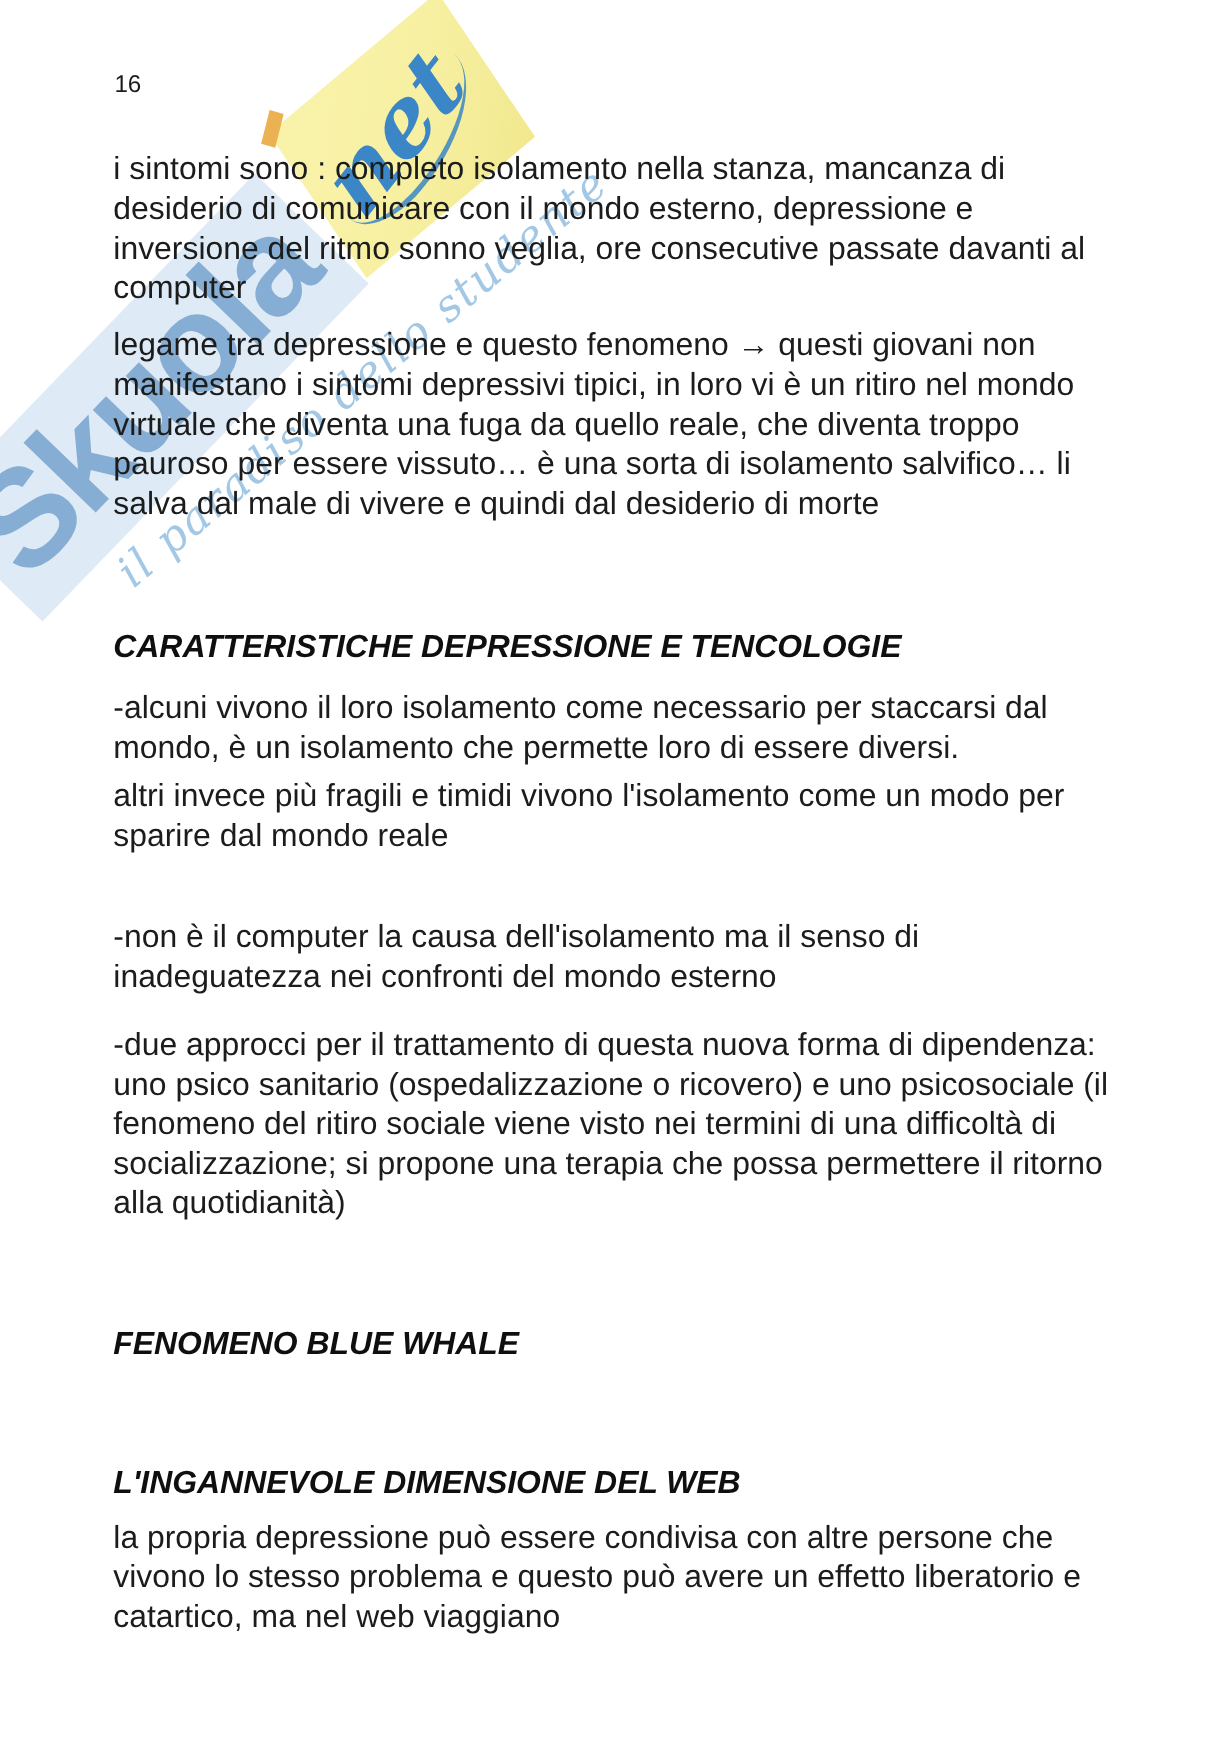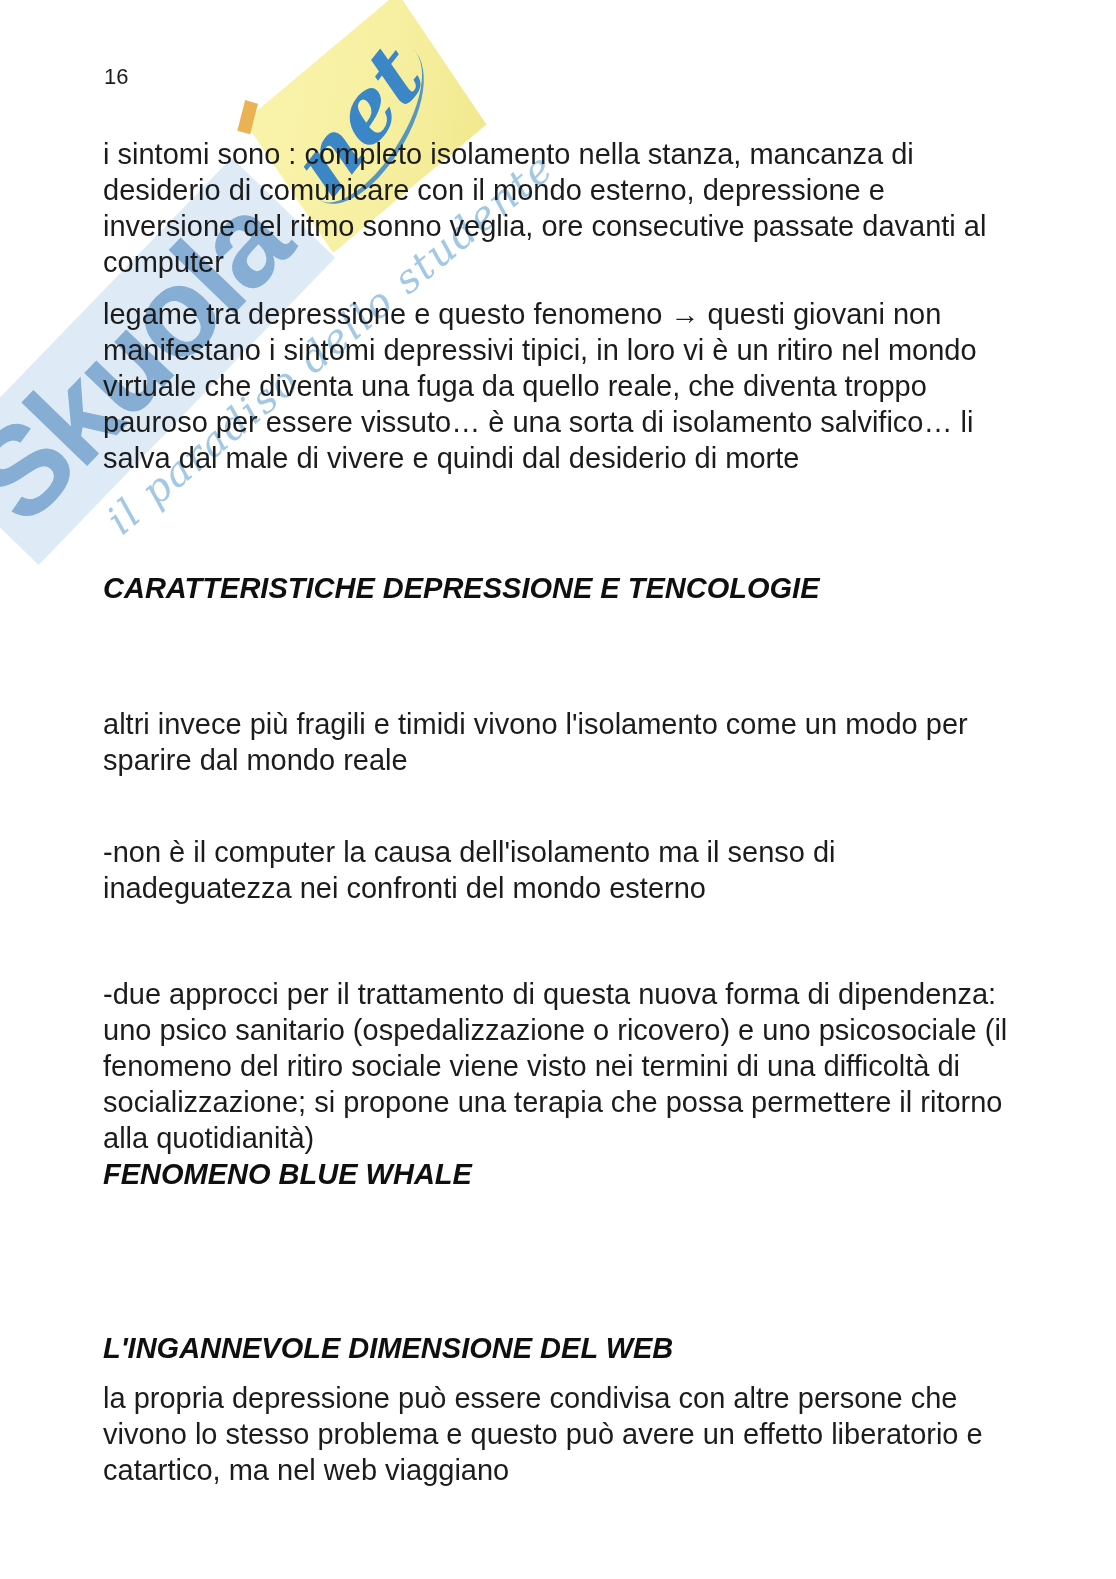--- a/index.html
+++ b/index.html
@@ -88,28 +88,29 @@
   <div class="content">
     <div class="page-number">16</div>
 
     <p class="blk" style="top:136px">i sintomi sono : completo isolamento nella stanza, mancanza di desiderio di comunicare con il mondo esterno, depressione e inversione del ritmo sonno veglia, ore consecutive passate davanti al computer</p>
 
     <p class="blk" style="top:296px">legame tra depressione e questo fenomeno → questi giovani non manifestano i sintomi depressivi tipici, in loro vi è un ritiro nel mondo virtuale che diventa una fuga da quello reale, che diventa troppo pauroso per essere vissuto… è una sorta di isolamento salvifico… li salva dal male di vivere e quindi dal desiderio di morte</p>
 
 
     <h2 class="blk heading" style="top:570px">CARATTERISTICHE DEPRESSIONE E TENCOLOGIE</h2>
 
+    <p class="blk" style="top:626px">-alcuni vivono il loro isolamento come necessario per staccarsi dal mondo, è un isolamento che permette loro di essere diversi.</p>
 
     <p class="blk" style="top:834px">-non è il computer la causa dell'isolamento ma il senso di inadeguatezza nei confronti del mondo esterno</p>
 
     <p class="blk" style="top:706px">altri invece più fragili e timidi vivono l'isolamento come un modo per sparire dal mondo reale</p>
 
-    <p class="blk" style="top:976px">-due approcci per il trattamento di questa nuova forma di dipendenza: uno psico sanitario (ospedalizzazione o ricovero) e uno psicosociale (il fenomeno del ritiro sociale viene visto nei termini di una difficoltà di socializzazione; si propone una terapia che possa permettere il ritorno alla quotidianità)</p>
+    <p class="blk" style="top:932px">-due approcci per il trattamento di questa nuova forma di dipendenza: uno psico sanitario (ospedalizzazione o ricovero) e uno psicosociale (il fenomeno del ritiro sociale viene visto nei termini di una difficoltà di socializzazione; si propone una terapia che possa permettere il ritorno alla quotidianità)</p>
 
-    <h2 class="blk heading" style="top:1156px">FENOMENO BLUE WHALE</h2>
+    <h2 class="blk heading" style="top:1204px">FENOMENO BLUE WHALE</h2>
 
 
     <h2 class="blk heading" style="top:1330px">L'INGANNEVOLE DIMENSIONE DEL WEB</h2>
 
     <p class="blk" style="top:1380px">la propria depressione può essere condivisa con altre persone che vivono lo stesso problema e questo può avere un effetto liberatorio e catartico, ma nel web viaggiano</p>
   </div>
 
 </div>
 
 </body></html>

